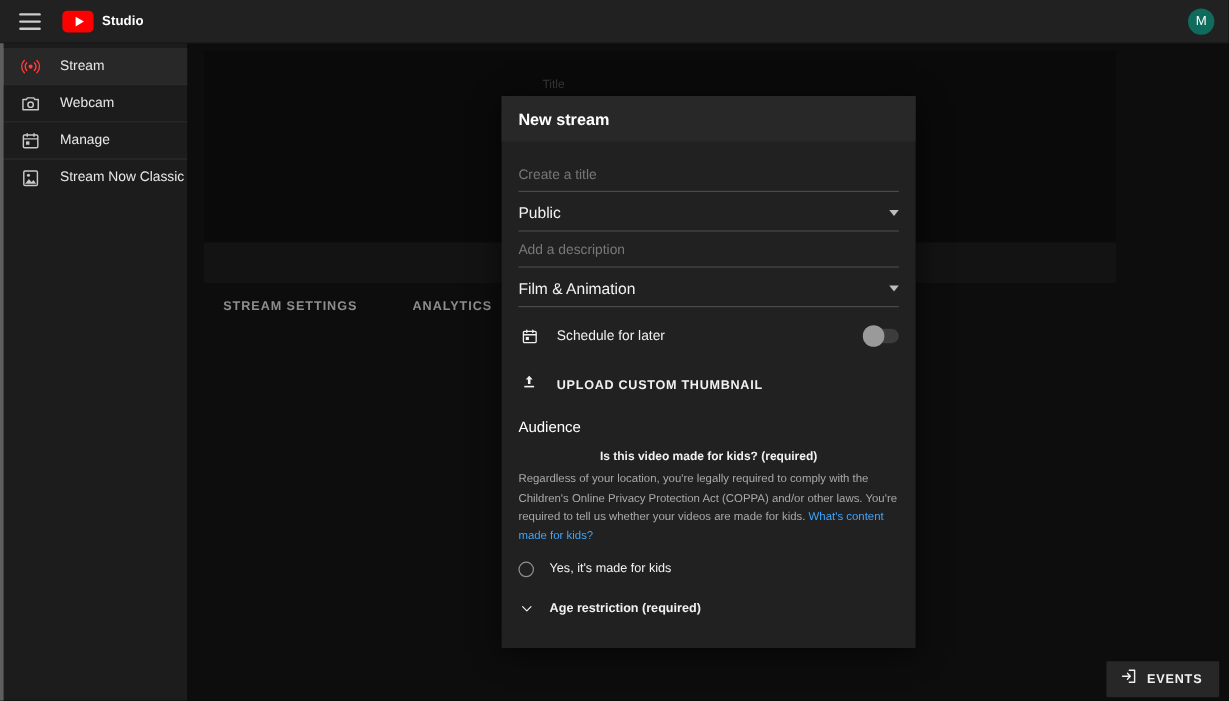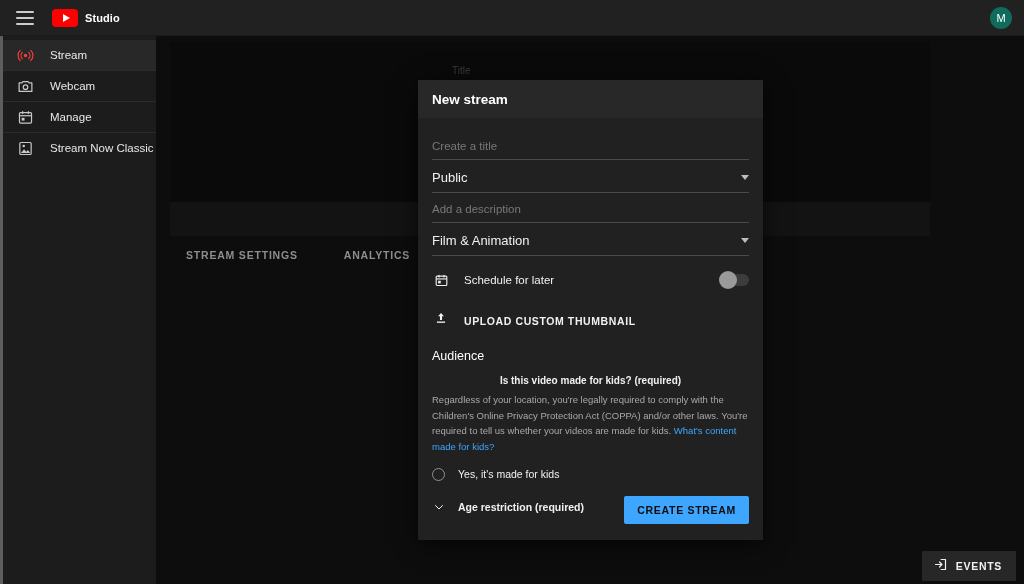--- a/index.html
+++ b/index.html
@@ -286,18 +286,15 @@
         <span class="chev">
           <svg width="12" height="12" viewBox="0 0 24 24">
             <path d="M5 9l7 7 7-7" fill="none" stroke="#f1f1f1" stroke-width="2" stroke-linecap="round" stroke-linejoin="round"></path>
           </svg>
         </span>
         <span class="age-label">Age restriction (required)</span>
       </div>
 
     </div>
 
-    <div class="dialog-footer">
-      <button class="create-btn">CREATE STREAM</button>
-    </div>
   </div>
 
 </div>
 
 </body></html>

